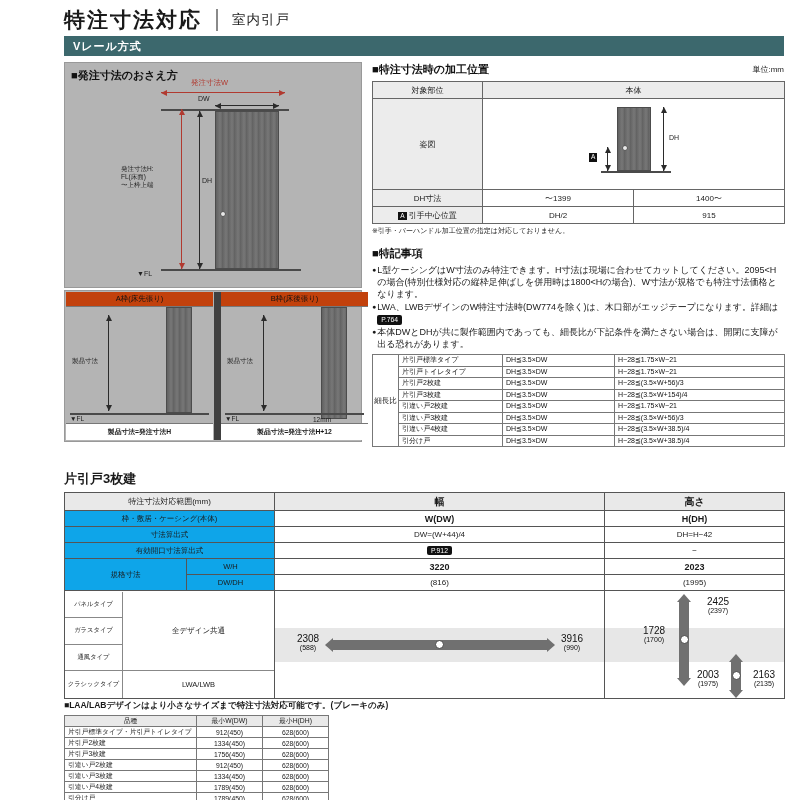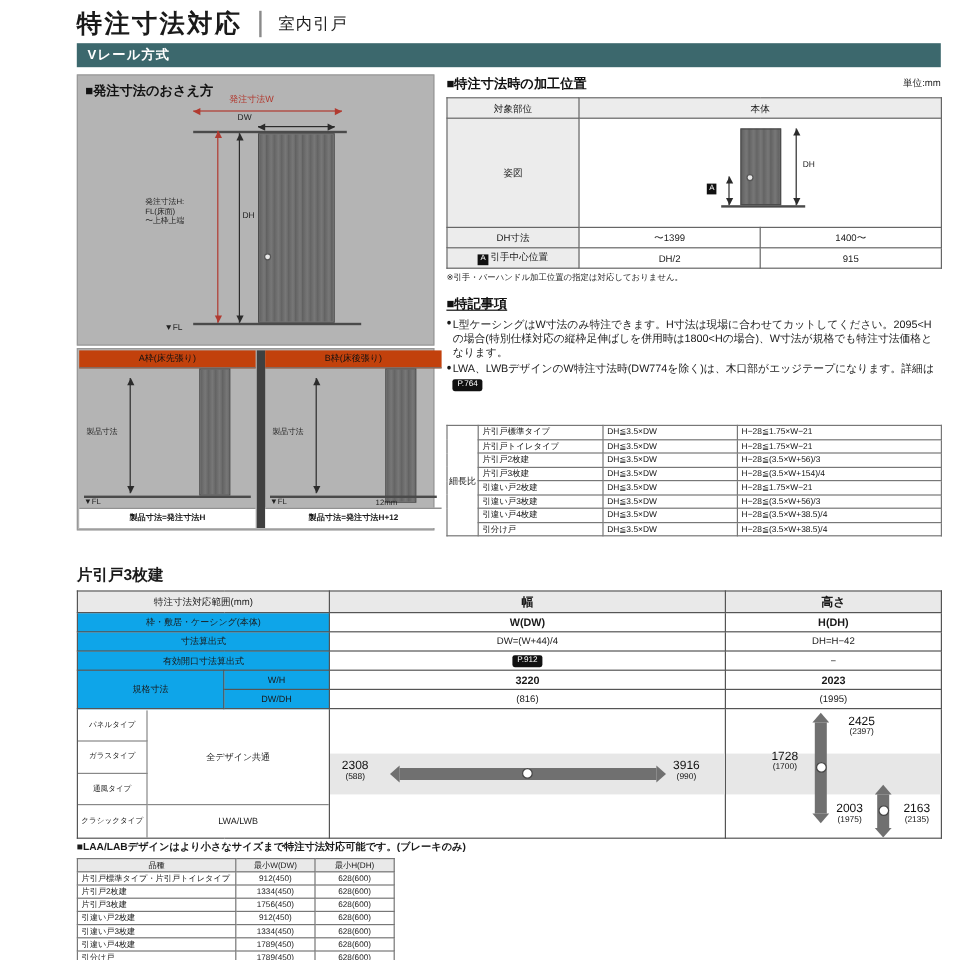--- a/index.html
+++ b/index.html
@@ -196,28 +196,32 @@
         <td class="th"><span class="a-badge">A</span><span>引手中心位置</span></td>
         <td>DH/2</td>
         <td>915</td>
       </tr>
     </tbody>
       </table>
     <div class="tiny-note">※引手・バーハンドル加工位置の指定は対応しておりません。</div>
   </div>
 
   <div class="abs" style="left:372px;top:246px;width:412px;">
-    <div class="sec-heading" style="margin-bottom:3px;text-decoration:underline;">■特記事項</div>
+    <div class="sec-heading" style="margin-bottom:3px;">■特記事項</div>
     <div class="bullet">
         <span class="bdot"></span>
         <span>L型ケーシングはW寸法のみ特注できます。H寸法は現場に合わせてカットしてください。2095&lt;Hの場合(特別仕様対応の縦枠足伸ばしを併用時は1800&lt;Hの場合)、W寸法が規格でも特注寸法価格となります。</span>
       </div>
     <div class="bullet">
         <span class="bdot"></span>
         <span><span>LWA、LWBデザインのW特注寸法時(DW774を除く)は、木口部がエッジテープになります。詳細は</span> <span class="badge">P.764</span></span>
+      </div>
+    <div class="bullet">
+        <span class="bdot"></span>
+        <span>本体DWとDHが共に製作範囲内であっても、細長比が下記条件を満たさない場合は、開閉に支障が出る恐れがあります。</span>
       </div>
   </div>
 
   <div class="abs" style="left:372px;top:354px;width:412px;">
     <table class="rtable">
       <colgroup>
           <col style="width:26px">
           <col style="width:104px">
           <col style="width:112px">
           <col style="width:170px">
@@ -318,21 +322,21 @@
             <div class="tb-type" style="grid-row:4;">クラシックタイプ</div>
             <div class="tb-design all" style="grid-column:2;grid-row:1 / span 3;">全デザイン共通</div>
             <div class="tb-design" style="grid-column:2;grid-row:4;">LWA/LWB</div>
           </div>
         </td>
         <td class="diagcell">
           <div class="dg">
             <div class="band"></div>
             <div class="rbar-h" style="left:58px;top:48px;width:214px;"></div>
             <div class="knob" style="left:160px;top:48.5px;"></div>
-            <div class="dglabel" style="left:0;top:42px;width:42px;">
+            <div class="dglabel" style="left:12px;top:42px;width:42px;">
               <div class="n">2308</div>
               <div class="s">(588)</div>
             </div>
             <div class="dglabel" style="left:276px;top:42px;width:42px;">
               <div class="n">3916</div>
               <div class="s">(990)</div>
             </div>
           </div>
         </td>
         <td class="diagcell">

